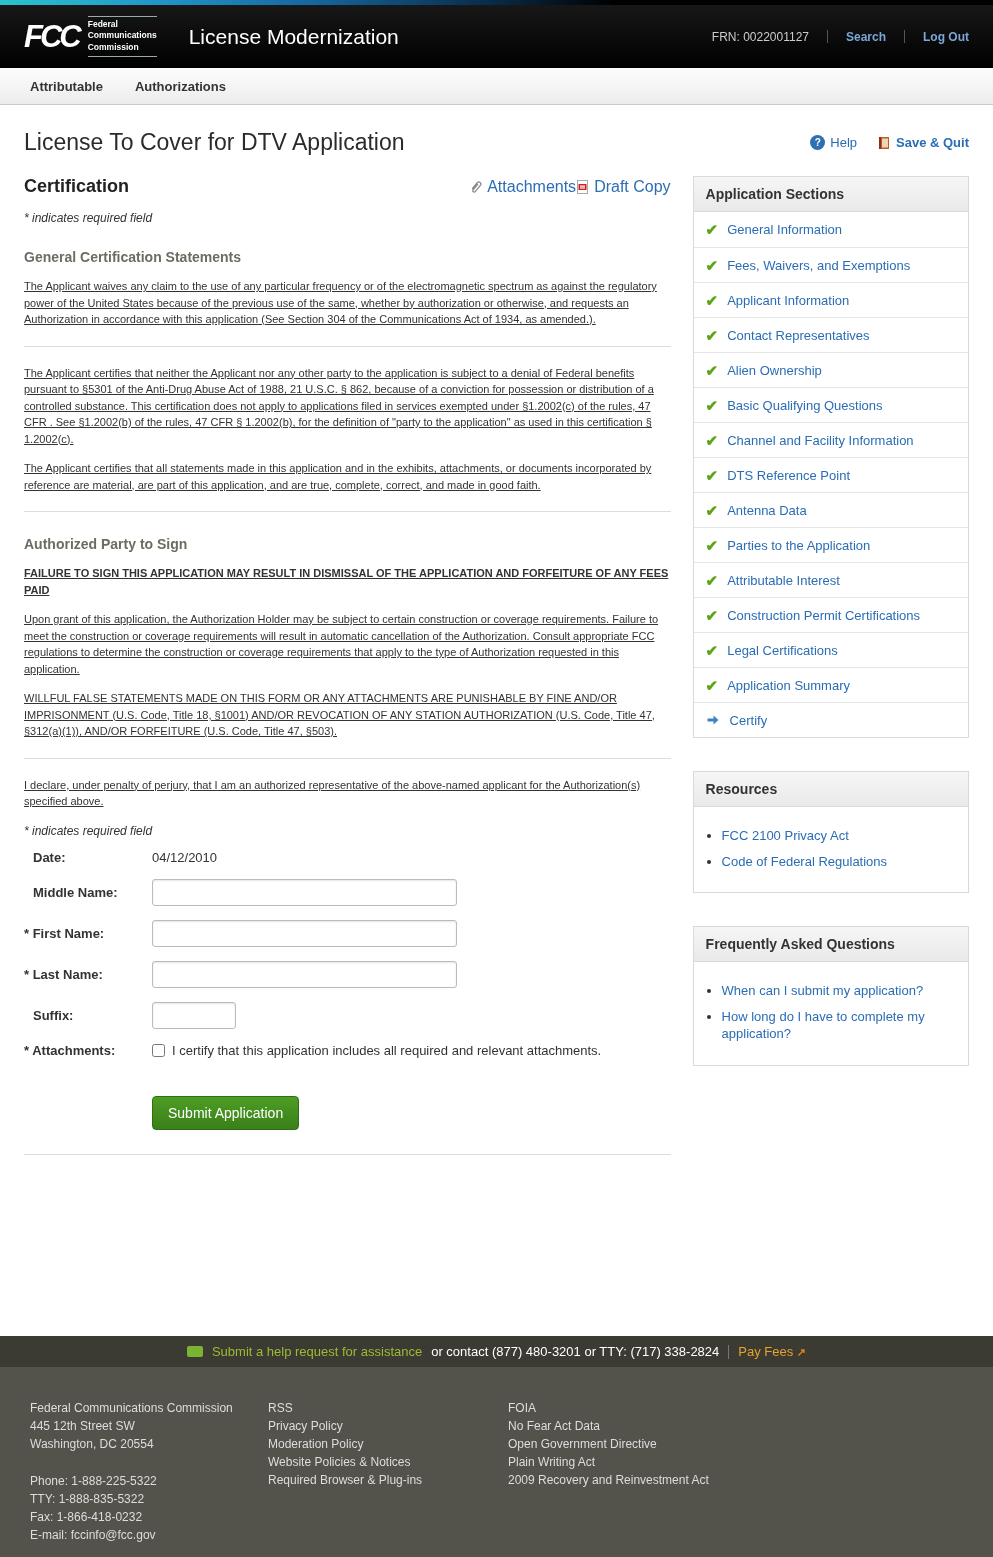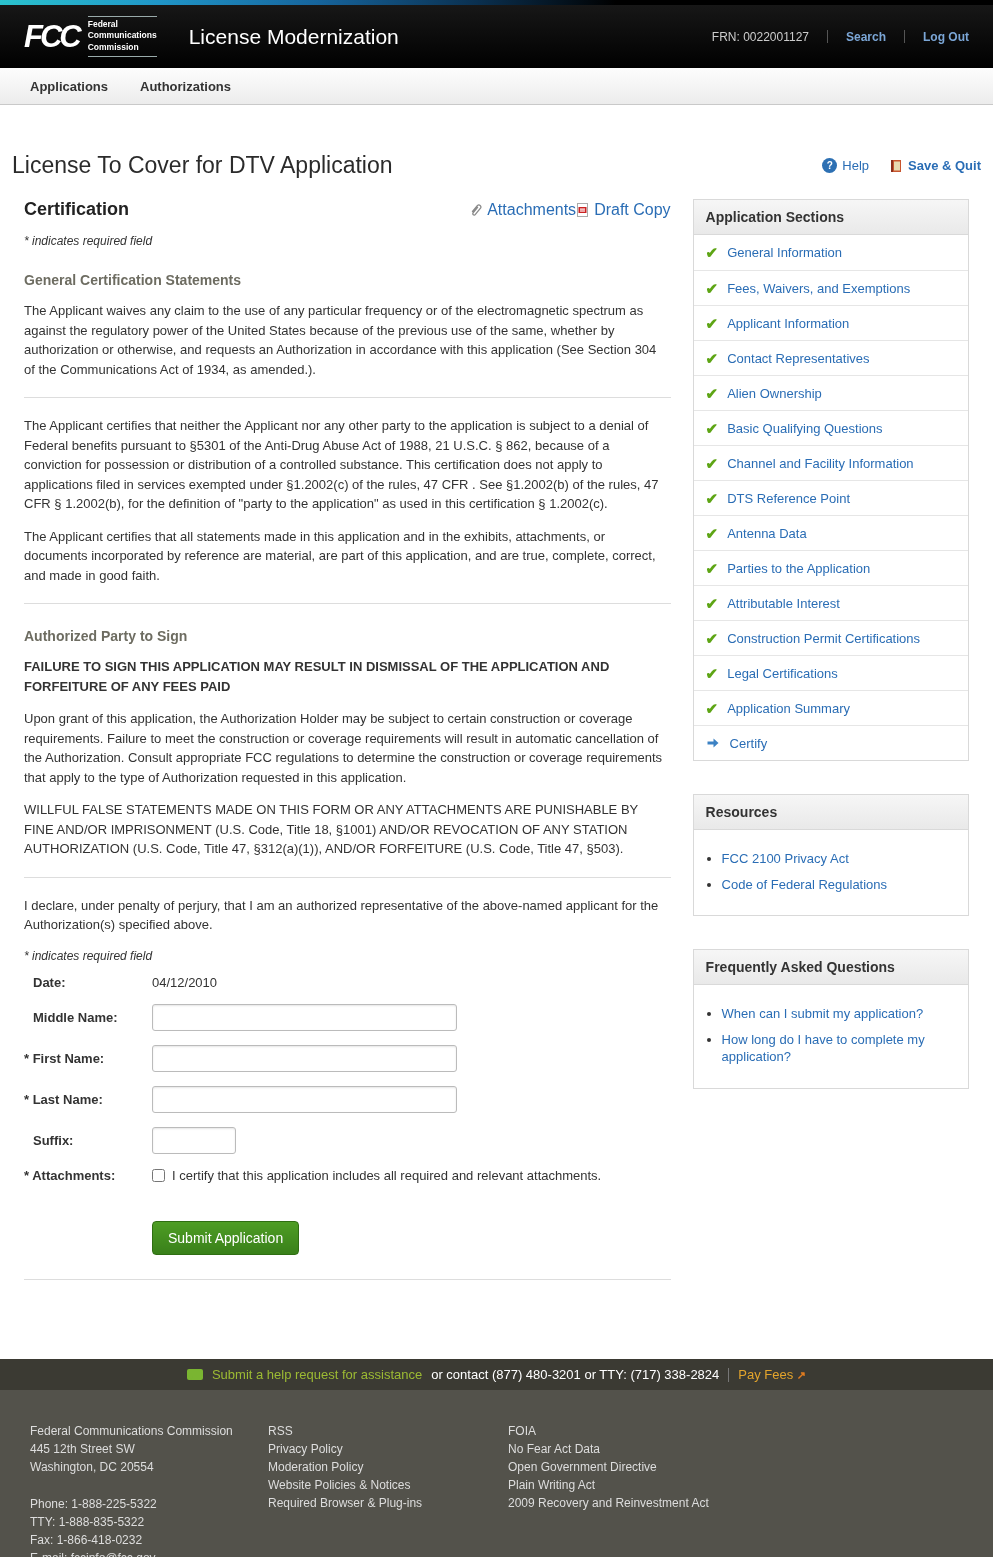--- a/index.html
+++ b/index.html
@@ -35,21 +35,21 @@
   
   .mainnav {
     height:37px; background:linear-gradient(#fdfdfd,#ececec);
     border-bottom:1px solid #c9c9c9; display:flex; padding-left:14px;
   }
   .nav-item {
     line-height:37px; padding:0 16px; font-size:13px; font-weight:bold; color:#333; cursor:pointer;
   }
 
   
-  .titlebar { display:flex; align-items:center; padding:24px 12px 20px;margin-top:23px; }
+  .titlebar { display:flex; align-items:center; padding:24px 24px 20px; }
   .page-title { font-size:23px; font-weight:normal; color:#2b2b2b; }
   .titlebar-links { margin-left:auto; display:flex; align-items:center; gap:20px; font-size:13px; }
   .help-link, .savequit-link { color:#2a6db5; display:flex; align-items:center; gap:5px; }
   .savequit-link { font-weight:bold; }
   .help-badge {
     width:15px; height:15px; border-radius:50%; background:#2d70b3; color:#fff;
     font-size:10px; font-weight:bold; display:inline-flex; align-items:center; justify-content:center;
   }
 
   
@@ -57,21 +57,21 @@
   .main-col { width:648px; }
   .sidebar  { width:277px; }
 
   
   .cert-head { display:flex; align-items:center; }
   .cert-title { font-size:18px; font-weight:bold; color:#222; }
   .cert-head-links { margin-left:auto; display:flex; align-items:center; font-size:16px; }
   .doc-link { color:#2a6db5; display:inline-flex; align-items:center; gap:5px; }
   .required-note { font-style:italic; font-size:12px; margin:14px 0 6px; color:#333; }
   .sub-heading { font-size:14px; font-weight:bold; color:#6d6c61; margin:24px 0 4px; }
-  .main-col p { font-size:13px; line-height:1.5; margin:13px 0; }
+  .main-col p { font-size:11px; line-height:1.5; margin:13px 0;text-decoration:underline; }
   .warning-text { font-weight:bold; }
   .rule { border:none; border-top:1px solid #ddd; margin:18px 0; }
 
   
   .cert-form { margin-top:12px; }
   .form-row { display:flex; align-items:center; margin-bottom:14px; }
   .form-label { width:128px; font-weight:bold; font-size:13px; flex-shrink:0; }
   .form-label.noreq { padding-left:9px; }
   .form-value { font-size:13px; }
   .text-input {
@@ -151,21 +151,21 @@
       <span class="frn">FRN: 0022001127</span>
       <span class="top-sep"></span>
       <a class="top-link">Search</a>
       <span class="top-sep"></span>
       <a class="top-link">Log Out</a>
     </div>
   </div>
 </header>
 
 <nav class="mainnav">
-  <div class="nav-item">Applications</div>
+  <div class="nav-item">Attributable</div>
   <div class="nav-item">Authorizations</div>
 </nav>
 
 <div class="titlebar">
   <h1 class="page-title">License To Cover for DTV Application</h1>
   <div class="titlebar-links">
     <a class="help-link">
       <span class="help-badge">?</span>
       <span>Help</span>
     </a>

